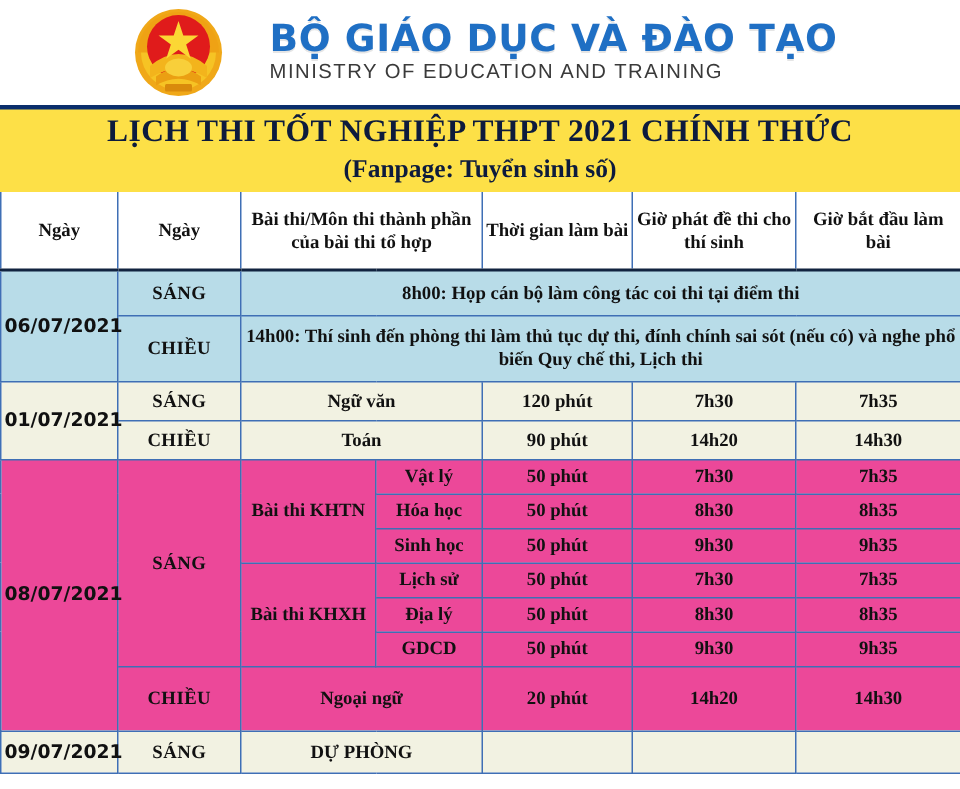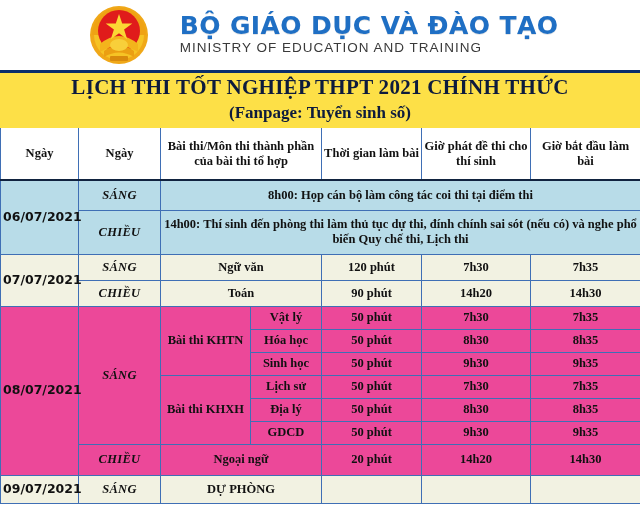--- a/index.html
+++ b/index.html
@@ -113,21 +113,21 @@
     font-size: 12.5px;
     border-bottom: 2px solid #11233f;
     border-top: none;
     height: 52px;
   }
   .r-cyan  td { background: #b8dce8; }
   .r-cream td { background: #f2f2e2; }
   .r-blue  td { background: #ec4899; }
 
   .day-cell { font-family: "DejaVu Sans", sans-serif; font-size: 11.5px; font-weight: bold; }
-  .session-cell { font-size: 12.5px; letter-spacing: 0.3px; font-style: italic; }
+  .session-cell { font-size: 12.5px; letter-spacing: 0.3px; }
   .notice-cell { font-size: 12.5px; padding: 4px 10px; line-height: 1.35; }
   .thick-top td, .thick-top th { border-top: 2px solid #11233f; }
   .thick-bottom td { border-bottom: 2px solid #11233f; margin-left: 20px; }
   .grp-cell { font-size: 12.5px; }
 </style>
 </head>
 <body>
 
 <div class="masthead">
   <div class="emblem">
@@ -183,21 +183,21 @@
       <td rowspan="2" class="day-cell">06/07/2021</td>
       <td class="session-cell">SÁNG</td>
       <td colspan="5" class="notice-cell" style="height:30px">8h00: Họp cán bộ làm công tác coi thi tại điểm thi</td>
     </tr>
     <tr class="r-cyan">
       <td class="session-cell">CHIỀU</td>
       <td colspan="5" class="notice-cell" style="height:44px">14h00: Thí sinh đến phòng thi làm thủ tục dự thi, đính chính sai sót (nếu có) và nghe phổ biến Quy chế thi, Lịch thi</td>
     </tr>
 
     <tr class="r-cream thick-top">
-      <td rowspan="2" class="day-cell">07/07/2021</td>
+      <td rowspan="2" class="day-cell">01/07/2021</td>
       <td class="session-cell">SÁNG</td>
       <td colspan="2" style="height:26px">Ngữ văn</td>
       <td>120 phút</td>
       <td>7h30</td>
       <td>7h35</td>
     </tr>
     <tr class="r-cream">
       <td class="session-cell">CHIỀU</td>
       <td colspan="2" style="height:26px">Toán</td>
       <td>90 phút</td>
@@ -242,21 +242,21 @@
     </tr>
     <tr class="r-blue">
       <td style="height:23px">GDCD</td>
       <td>50 phút</td>
       <td>9h30</td>
       <td>9h35</td>
     </tr>
 
     <tr class="r-blue thick-top">
       <td class="session-cell">CHIỀU</td>
-      <td colspan="2" style="height:31px">Ngoại ngữ</td>
+      <td colspan="2" style="height:43px">Ngoại ngữ</td>
       <td>20 phút</td>
       <td>14h20</td>
       <td>14h30</td>
     </tr>
 
     <tr class="r-cream thick-top thick-bottom">
       <td class="day-cell">09/07/2021</td>
       <td class="session-cell">SÁNG</td>
       <td colspan="2" style="height:28px">DỰ PHÒNG</td>
       <td></td>

